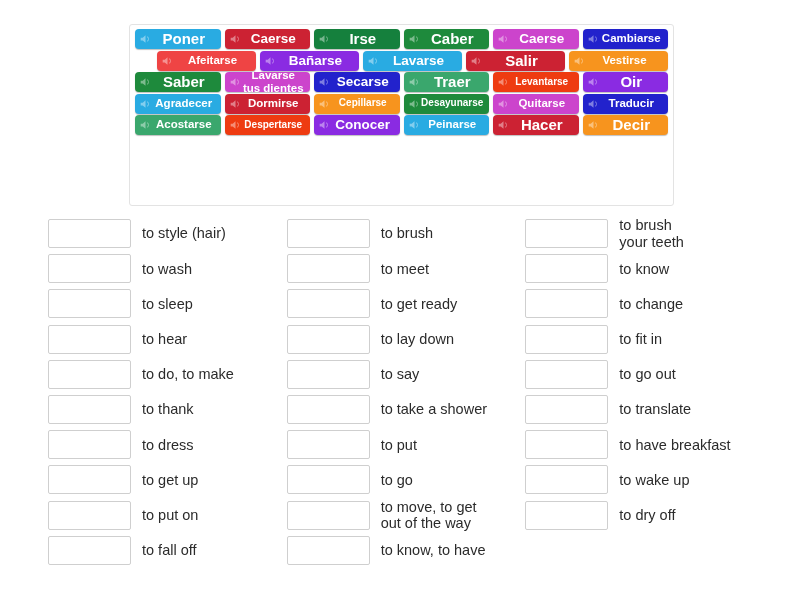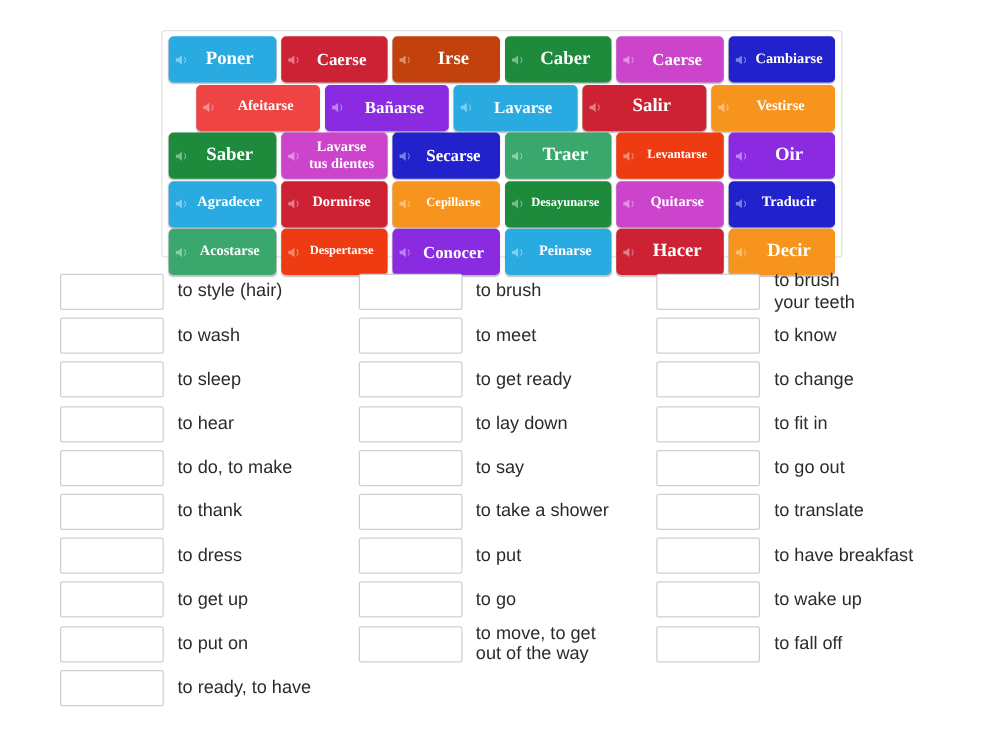--- a/index.html
+++ b/index.html
@@ -20,23 +20,22 @@
     top: 24px;
     width: 545px;
     height: 182px;
     border: 1px solid #e3e3e3;
     border-radius: 3px;
     background: #ffffff;
     padding: 4px 3px;
   }
   .tile-row {
     display: flex;
-    height: 37px;
+    height: 20px;
     margin-bottom: 1.5px;
-    font-family: Liberation Serif, serif;
   }
   .tile-row:last-child { margin-bottom: 0; }
 
   .tile {
     position: relative;
     flex: 1 1 0;
     margin: 0 2px;
     border-radius: 4px;
     display: flex;
     align-items: center;
@@ -124,21 +123,21 @@
         </div>
         <div class="tile fs-md" style="background: rgb(204, 34, 51);">
           <span class="spk">
             <svg viewBox="0 0 16 16" aria-hidden="true">
               <path d="M1 6 h3 L8 2.5 v11 L4 10 H1 z"></path>
               <path d="M10.2 5.1 a4 4 0 0 1 0 5.8 l1 1 a5.4 5.4 0 0 0 0-7.8 z"></path>
             </svg>
           </span>
           <span class="label" style="white-space: pre-line;">Caerse</span>
         </div>
-        <div class="tile fs-lg" style="background: #c2410c;">
+        <div class="tile fs-lg" style="background: #15803d;">
           <span class="spk">
             <svg viewBox="0 0 16 16" aria-hidden="true">
               <path d="M1 6 h3 L8 2.5 v11 L4 10 H1 z"></path>
               <path d="M10.2 5.1 a4 4 0 0 1 0 5.8 l1 1 a5.4 5.4 0 0 0 0-7.8 z"></path>
             </svg>
           </span>
           <span class="label" style="white-space: pre-line;">Irse</span>
         </div>
         <div class="tile fs-lg" style="background: rgb(30, 138, 60);">
           <span class="spk">
@@ -488,21 +487,25 @@
         <input type="text" class="ans-box" placeholder="" style="">
         <div class="ans-text">to put on</div>
       </div>
       <div class="ans-cell">
         <input type="text" class="ans-box" placeholder="" style="">
         <div class="ans-text">to move, to get
 out of the way</div>
       </div>
       <div class="ans-cell">
         <input type="text" class="ans-box" placeholder="" style="">
+        <div class="ans-text">to dry off</div>
+      </div>
+      <div class="ans-cell">
+        <input type="text" class="ans-box" placeholder="" style="">
         <div class="ans-text">to fall off</div>
       </div>
       <div class="ans-cell">
         <input type="text" class="ans-box" placeholder="" style="">
-        <div class="ans-text">to ready, to have</div>
+        <div class="ans-text">to know, to have</div>
       </div>
     </div>
 
 </div>
 
 </body></html>

